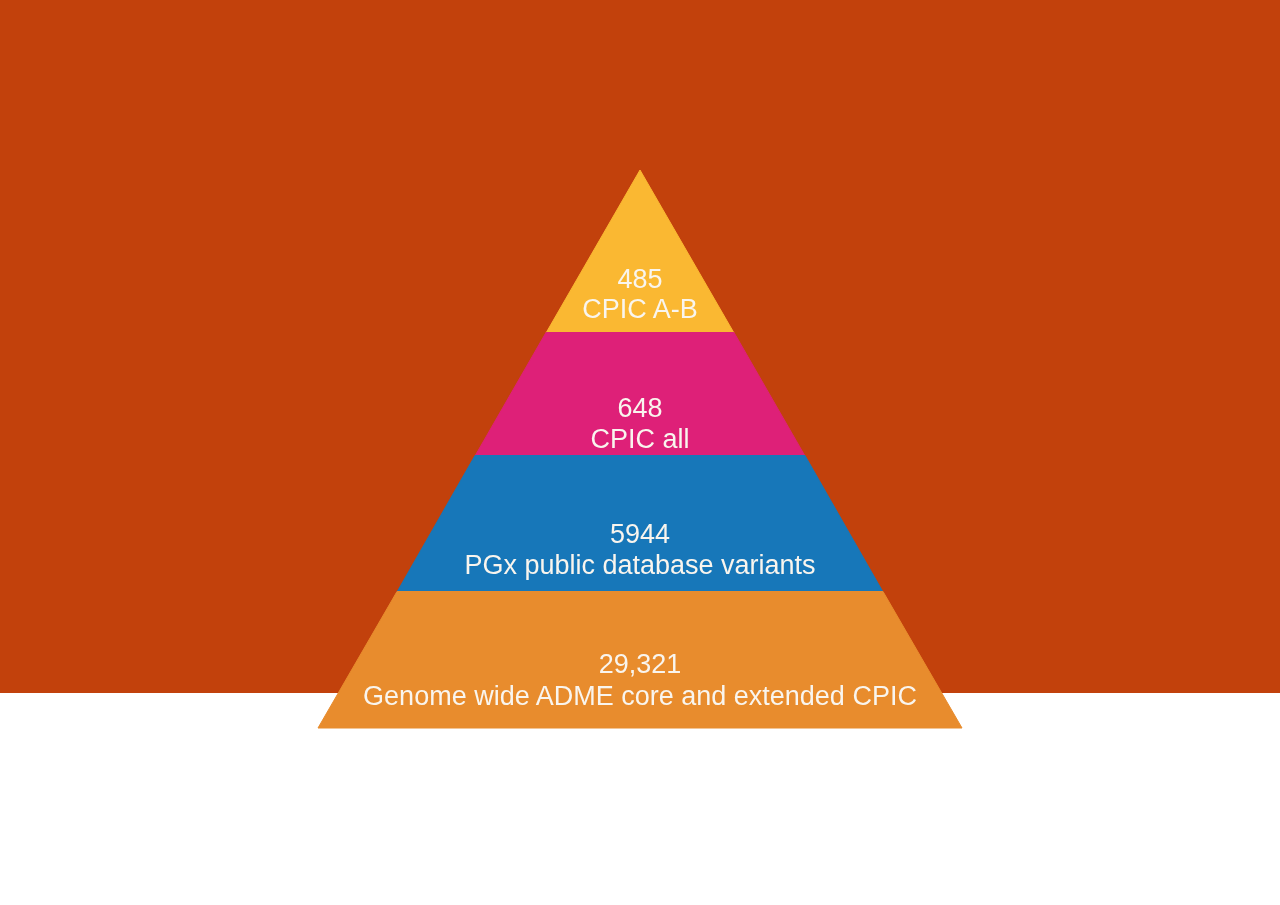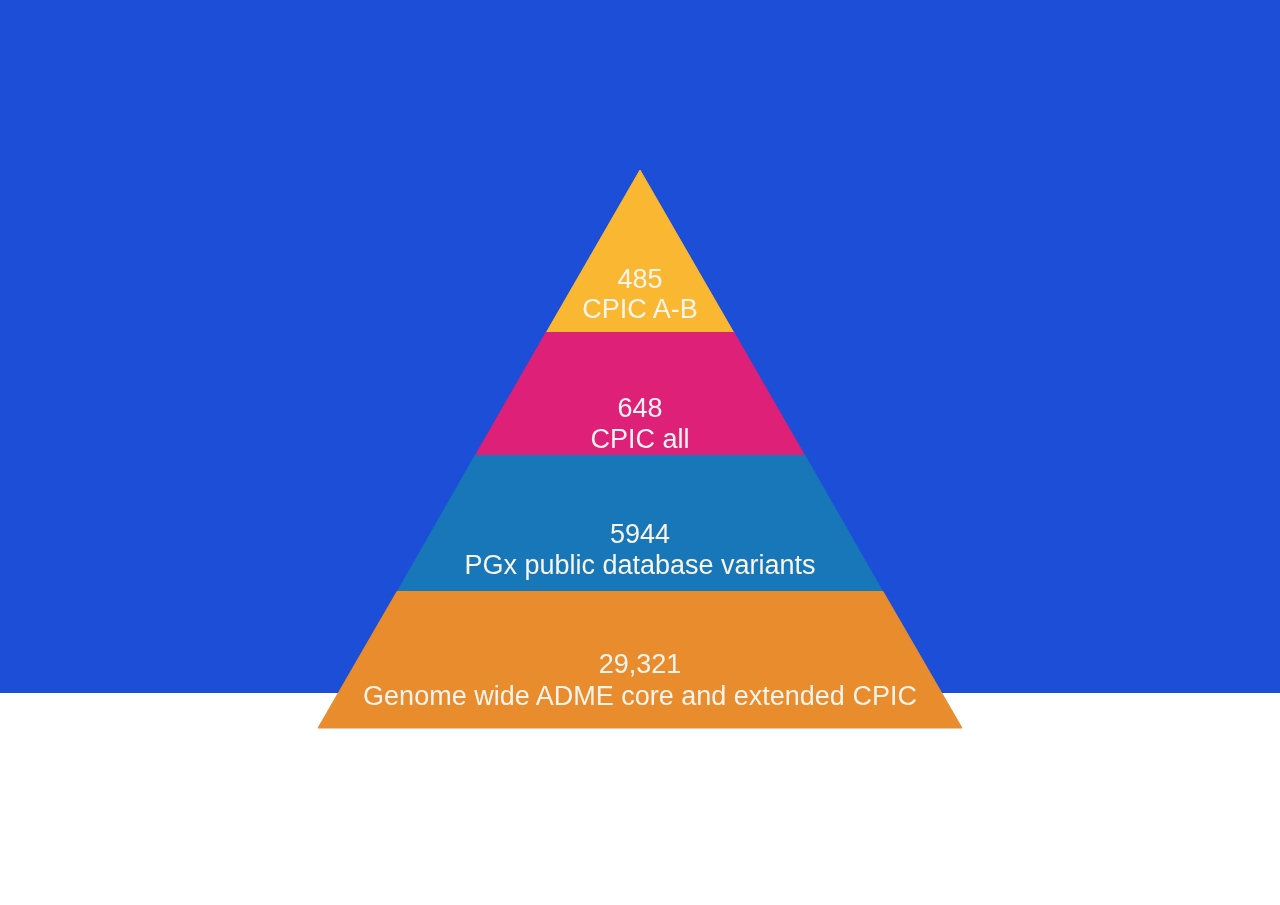--- a/index.html
+++ b/index.html
@@ -8,21 +8,21 @@
     width: 1280px;
     height: 905px;
     background: #ffffff;
     overflow: hidden;
     font-family: "Liberation Sans", sans-serif;
   }
   .stage {
     position: relative;
     width: 1280px;
     height: 693px;
-    background: #1d4ed8;
+    background: #c2410c;
   }
   svg.pyramid {
     display: block;
     width: 1280px;
     height: 905px;
   }
   text.tier-value, text.tier-label {
     font-family: "Liberation Sans", sans-serif;
     font-size: 27px;
     text-anchor: middle;

